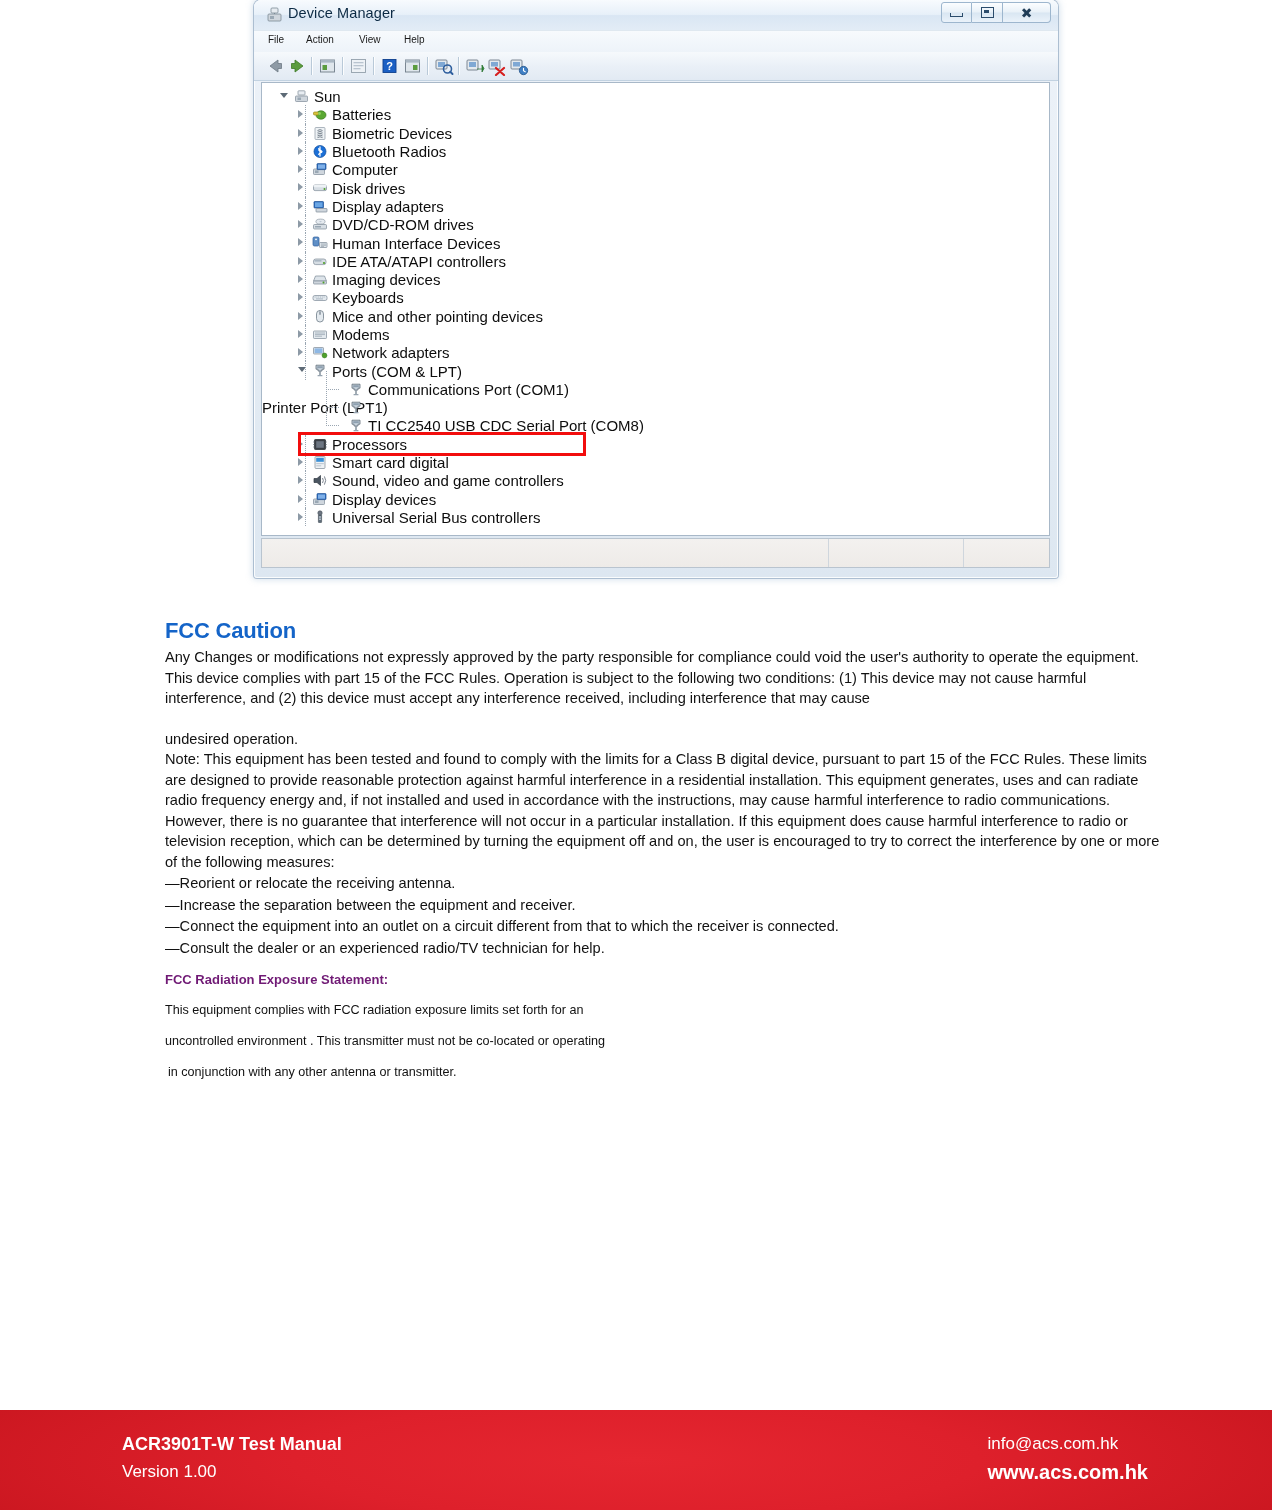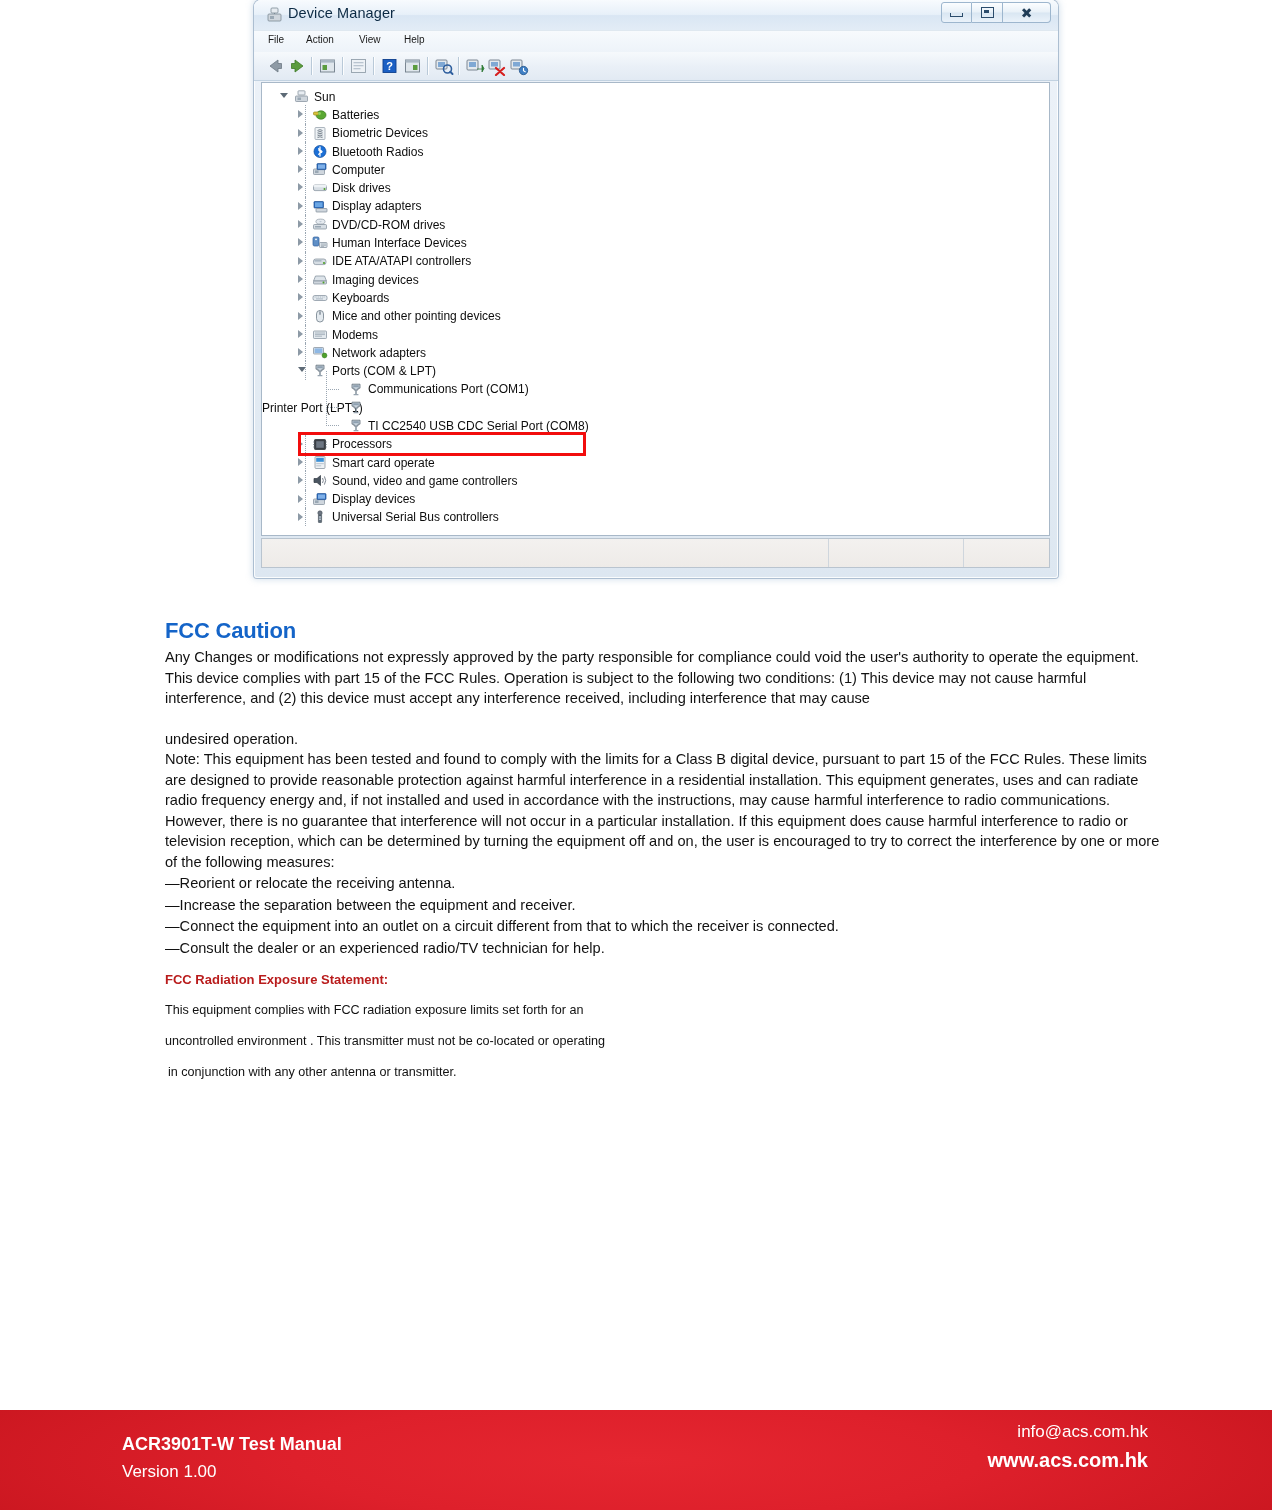--- a/index.html
+++ b/index.html
@@ -163,21 +163,21 @@
     position: absolute;
     left: 0; top: 4px;
     width: 100%;
   }
   .tnode {
     position: relative;
     height: 18.3px;
     display: flex;
     align-items: center;
     white-space: nowrap;
-    font-size: 12px;
+    font-size: 15px;
     color: #0d0d0d;
   }
   .tnode .lbl { line-height: 1; padding-top:1px;}
   .expander {
     position: absolute;
     width: 9px; height: 9px;
   }
   .arrow-r {
     width: 0; height: 0;
     border-left: 5px solid #8d9aa6;
@@ -244,21 +244,21 @@
     font-size: 14.6px;
     line-height: 20.5px;
     color: #111;
     margin: 0;
   }
   .p.dash { margin-top: 1px; }
   .gap-blank { height: 20px; }
   .sub-h {
     font-size: 13px;
     font-weight: bold;
-    color: #b91c1c;
+    color: #701a75;
     margin: 14px 0 0 0;
   }
   .small-p {
     font-size: 12.6px;
     color: #111;
     margin: 15px 0 0 0;
     line-height: 16px;
   }
   .small-p.indent { margin-left: 3px; }
 
@@ -274,23 +274,22 @@
   }
   .footer-left {
     position: absolute;
     left: 122px;
     top: 20px;
     color: #ffffff;
   }
   .footer-right {
     position: absolute;
     right: 124px;
-    top: 8px;
+    top: 20px;
     color: #ffffff;
-    text-align: right;
   }
   .f-title { font-size: 18px; font-weight: bold; line-height: 28px; white-space: nowrap;}
   .f-sub { font-size: 17px; line-height: 28px; white-space: nowrap;}
   .f-mail { font-size: 17px; line-height: 28px; white-space: nowrap;}
   .f-web { font-size: 20px; font-weight: bold; line-height: 28px; white-space: nowrap;}
 </style>
 </head>
 <body>
 
 <div id="screenshot-area">
@@ -592,21 +591,21 @@
             </div>
             <div class="tnode">
               <div class="expander arrow-r" style="left:36px; top:5px"></div>
               <div class="vline" style="left:43px; top:0px; height:18.3px"></div>
               <svg class="t-ico" style="left:50px; top:2px" viewBox="0 0 16 15">
                 <rect x="3" y="1.5" width="10" height="12" rx="1" fill="#eef2f5" stroke="#7c8a96" stroke-width="0.7"></rect>
                 <rect x="4.2" y="2.8" width="7.6" height="4" fill="#3a8fd6"></rect>
                 <rect x="4.2" y="8" width="7.6" height="1.2" fill="#c0cad4"></rect>
                 <rect x="4.2" y="10.2" width="5" height="1.2" fill="#c0cad4"></rect>
               </svg>
-              <span class="lbl" style="margin-left:70px">Smart card operate</span>
+              <span class="lbl" style="margin-left:70px">Smart card digital</span>
             </div>
             <div class="tnode">
               <div class="expander arrow-r" style="left:36px; top:5px"></div>
               <div class="vline" style="left:43px; top:0px; height:18.3px"></div>
               <svg class="t-ico" style="left:50px; top:2px" viewBox="0 0 16 15">
                 <path d="M2 5.5 L5 5.5 L8.5 2.5 L8.5 12.5 L5 9.5 L2 9.5 Z" fill="#4a5560" stroke="#2f3841" stroke-width="0.7" stroke-linejoin="round"></path>
                 <path d="M10.5 5 Q12.2 7.5 10.5 10 M12.4 3.4 Q15 7.5 12.4 11.6" stroke="#6d7682" stroke-width="0.9" fill="none"></path>
               </svg>
               <span class="lbl" style="margin-left:70px">Sound, video and game controllers</span>
             </div>

